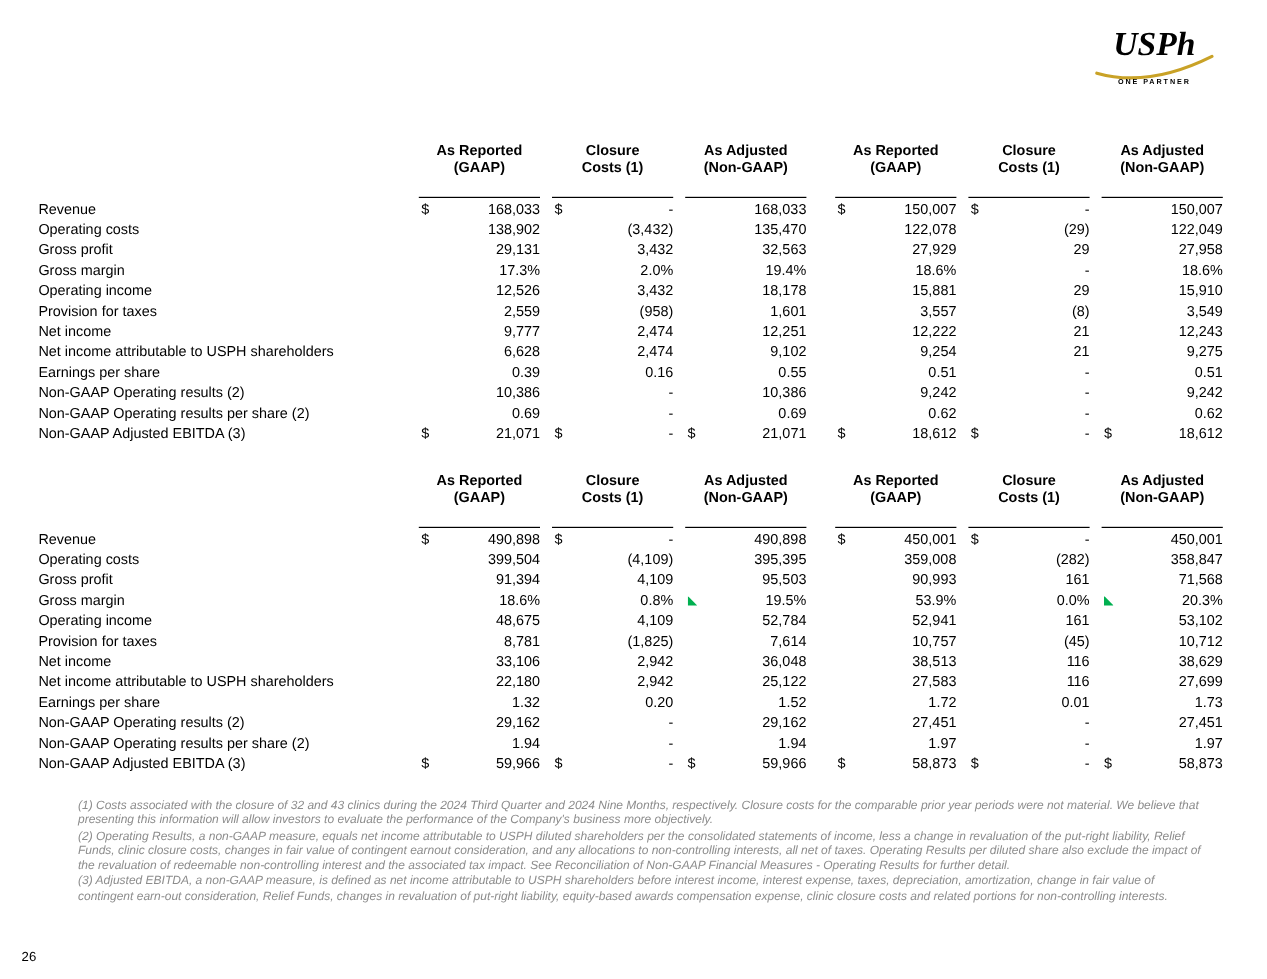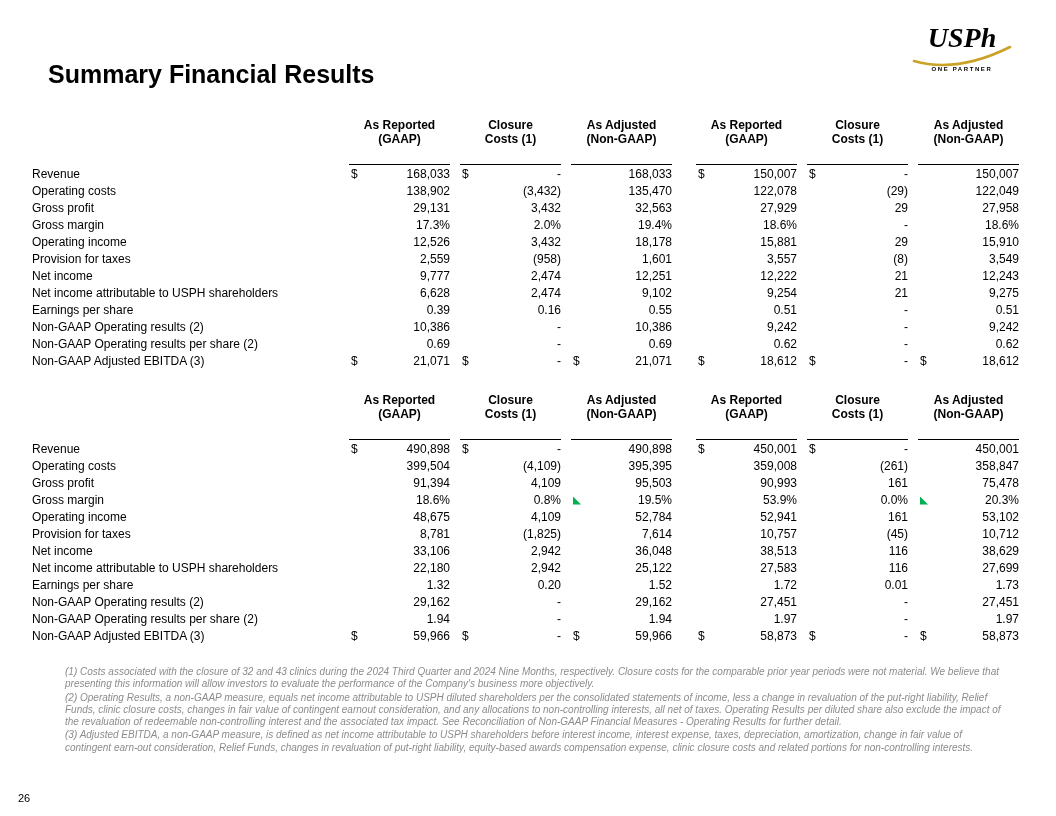--- a/index.html
+++ b/index.html
@@ -37,21 +37,20 @@
   .footnote { margin: 0 0 1px; font-style: italic; color: var(--footnote-gray, #8C8C8C);
               font-size: 10px; line-height: 12.3px; }
 
   .page-number { position: absolute; left: 18px; bottom: 12px; font-size: 11px; text-align: center; }
 </style>
 </head>
 <body>
 
 <div class="slide">
 
-  <h1 class="title">Summary Financial Results</h1>
 
   <div class="logo">
     <div class="logo-text">USPh</div>
     <svg class="swoosh" width="100" height="22" viewBox="0 0 100 22">
       <path d="M2 16 C 30 24, 62 20, 98 2" fill="none" stroke="var(--gold, #C9A227)" stroke-width="2.6" stroke-linecap="round"></path>
     </svg>
     <div class="logo-tagline">ONE PARTNER</div>
   </div>
 
   <div class="tables" id="tables">
@@ -255,32 +254,32 @@
             <td class="num"><span class="dollar">$</span><span class="val">-</span></td>
             <td class="num"><span class="val">450,001</span></td>
           </tr>
           <tr class="data-row">
             <td class="lbl">Operating costs</td>
             <td class="num"><span class="val">399,504</span></td>
             <td class="num"><span class="val">(4,109)</span></td>
             <td class="num"><span class="val">395,395</span></td>
             <td class="gapc"></td>
             <td class="num"><span class="val">359,008</span></td>
-            <td class="num"><span class="val">(261)</span></td>
+            <td class="num"><span class="val">(282)</span></td>
             <td class="num"><span class="val">358,847</span></td>
           </tr>
           <tr class="data-row">
             <td class="lbl">Gross profit</td>
             <td class="num"><span class="val">91,394</span></td>
             <td class="num"><span class="val">4,109</span></td>
             <td class="num"><span class="val">95,503</span></td>
             <td class="gapc"></td>
             <td class="num"><span class="val">90,993</span></td>
             <td class="num"><span class="val">161</span></td>
-            <td class="num"><span class="val">75,478</span></td>
+            <td class="num"><span class="val">71,568</span></td>
           </tr>
           <tr class="data-row">
             <td class="lbl">Gross margin</td>
             <td class="num"><span class="val">18.6%</span></td>
             <td class="num"><span class="val">0.8%</span></td>
             <td class="num"><span class="marker"></span><span class="val">19.5%</span></td>
             <td class="gapc"></td>
             <td class="num"><span class="val">53.9%</span></td>
             <td class="num"><span class="val">0.0%</span></td>
             <td class="num"><span class="marker"></span><span class="val">20.3%</span></td>

